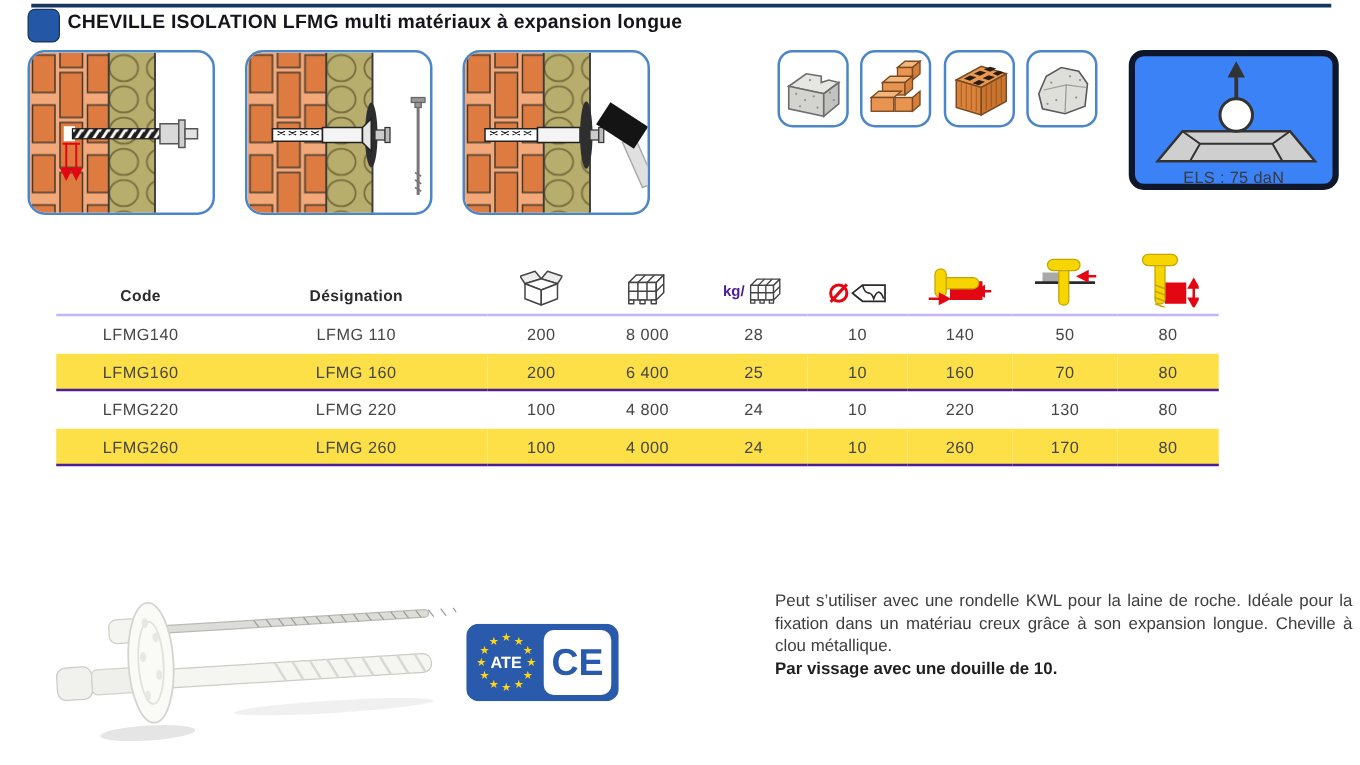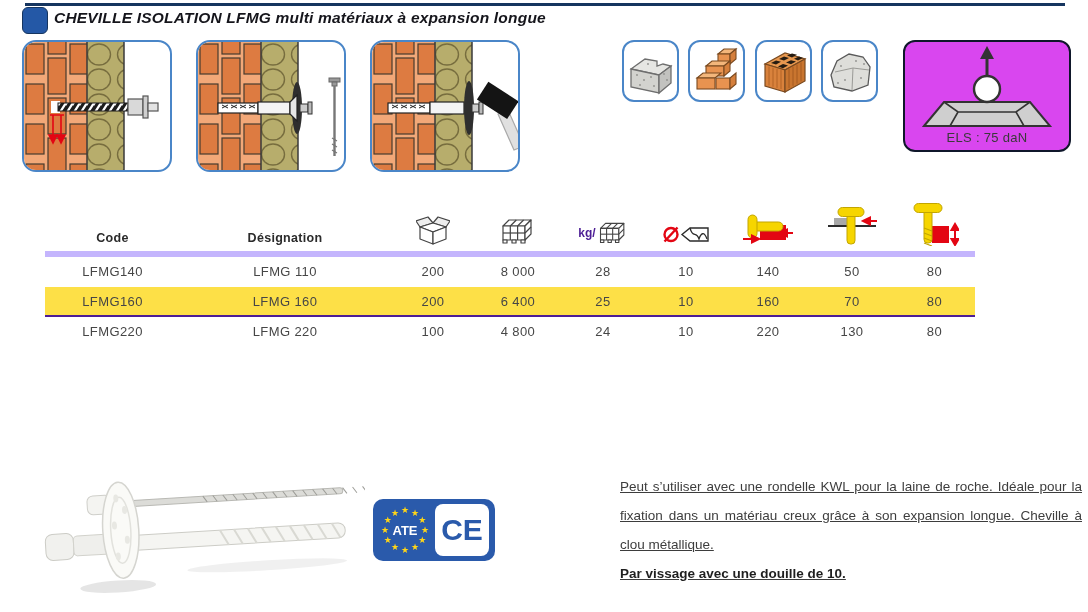--- a/index.html
+++ b/index.html
@@ -3,42 +3,42 @@
 <meta charset="utf-8">
 <style>
   html,body{margin:0;padding:0;background:#ffffff;}
   body{font-family:"Liberation Sans","DejaVu Sans",sans-serif;}
   #page{position:relative;width:1088px;height:612px;background:#fff;overflow:hidden;}
   .abs{position:absolute;}
 
   
   .title-rule{left:25px;top:3px;width:1040px;height:3px;background:#16355f;}
   .title-bullet{left:22px;top:7px;width:24px;height:25px;border-radius:6px;background:#2458a6;border:1px solid #16355f;}
-  .page-title{left:54px;top:9px;font-size:15.5px;font-weight:bold;color:#15151b;letter-spacing:.2px;white-space:nowrap;font-style:italic;}
+  .page-title{left:54px;top:9px;font-size:15.5px;font-weight:bold;color:#15151b;letter-spacing:.2px;white-space:nowrap;}
 
   
   .illus{width:150px;height:132px;border:2.5px solid #4a86c8;border-radius:14px;overflow:hidden;background:#fff;box-sizing:border-box;}
   .illus svg{display:block;}
   .mat{width:57px;height:62px;border:2px solid #4a86c8;border-radius:12px;overflow:hidden;background:#fff;box-sizing:border-box;}
-  .els-box{left:903px;top:40px;width:168px;height:112px;border:2px solid #0f172a;border-radius:12px;background:#d946ef;box-sizing:border-box;text-align:center;}
+  .els-box{left:903px;top:40px;width:168px;height:112px;border:5px solid #0f172a;border-radius:12px;background:#3b82f6;box-sizing:border-box;text-align:center;}
   .els-label{font-size:13px;color:#3a3a3a;margin-top:-2px;letter-spacing:.3px;}
 
   
   .tbl-wrap{left:45px;top:200px;width:930px;}
   table{width:100%;border-collapse:collapse;table-layout:fixed;}
-  thead th{border-bottom:6px solid #c4b5fd;padding:0 0 5px 0;vertical-align:bottom;text-align:center;height:46px;}
+  thead th{border-bottom:2px solid #c4b5fd;padding:0 0 5px 0;vertical-align:bottom;text-align:center;height:46px;}
   th .lbl{font-size:12.5px;font-weight:bold;color:#2b2b2b;letter-spacing:.3px;}
   th .kg{font-size:12px;font-weight:bold;color:#4c1d95;vertical-align:middle;margin-right:2px;}
   th svg{vertical-align:middle;}
   tbody td{height:28px;text-align:center;font-size:13px;color:#464646;letter-spacing:.4px;padding:0;}
   tbody tr.alt{background:#fde047;border-top:2px solid #fff;border-bottom:2px solid #4c1d95;}
 
   
   .atece{left:373px;top:499px;}
-  .desc{left:620px;top:472px;width:462px;font-size:13.5px;line-height:29px;color:#3d3d3d;text-align:justify;text-decoration:underline;}
+  .desc{left:620px;top:472px;width:462px;font-size:13.5px;line-height:18px;color:#3d3d3d;text-align:justify;}
   .desc .bold{font-weight:bold;color:#1f1f1f;text-align:left;}
 </style>
 </head>
 <body>
 
 <svg width="0" height="0" style="position:absolute" aria-hidden="true">
   <defs>
     <pattern id="brickP" width="44" height="40" patternUnits="userSpaceOnUse">
       <rect width="44" height="40" fill="#f2a878"></rect>
       <rect x="2" y="2" width="18" height="30" fill="#dd7b41" stroke="#463a2d" stroke-width="1.2"></rect>
@@ -339,20 +339,31 @@
             <td>LFMG220</td>
             <td>LFMG 220</td>
             <td>100</td>
             <td>4 800</td>
             <td>24</td>
             <td>10</td>
             <td>220</td>
             <td>130</td>
             <td>80</td>
           </tr>
+          <tr class="alt">
+            <td>LFMG260</td>
+            <td>LFMG 260</td>
+            <td>100</td>
+            <td>4 000</td>
+            <td>24</td>
+            <td>10</td>
+            <td>260</td>
+            <td>170</td>
+            <td>80</td>
+          </tr>
         </tbody>
     </table>
   </div>
 
   <div class="abs" style="left:15px;top:466px;">
     <svg width="350" height="132" viewBox="0 0 350 132">
       <g transform="rotate(-3.5 175 66)">
         <ellipse cx="100" cy="116" rx="38" ry="6" fill="#000" opacity="0.10"></ellipse>
         <ellipse cx="250" cy="104" rx="80" ry="5" fill="#000" opacity="0.06"></ellipse>
 

